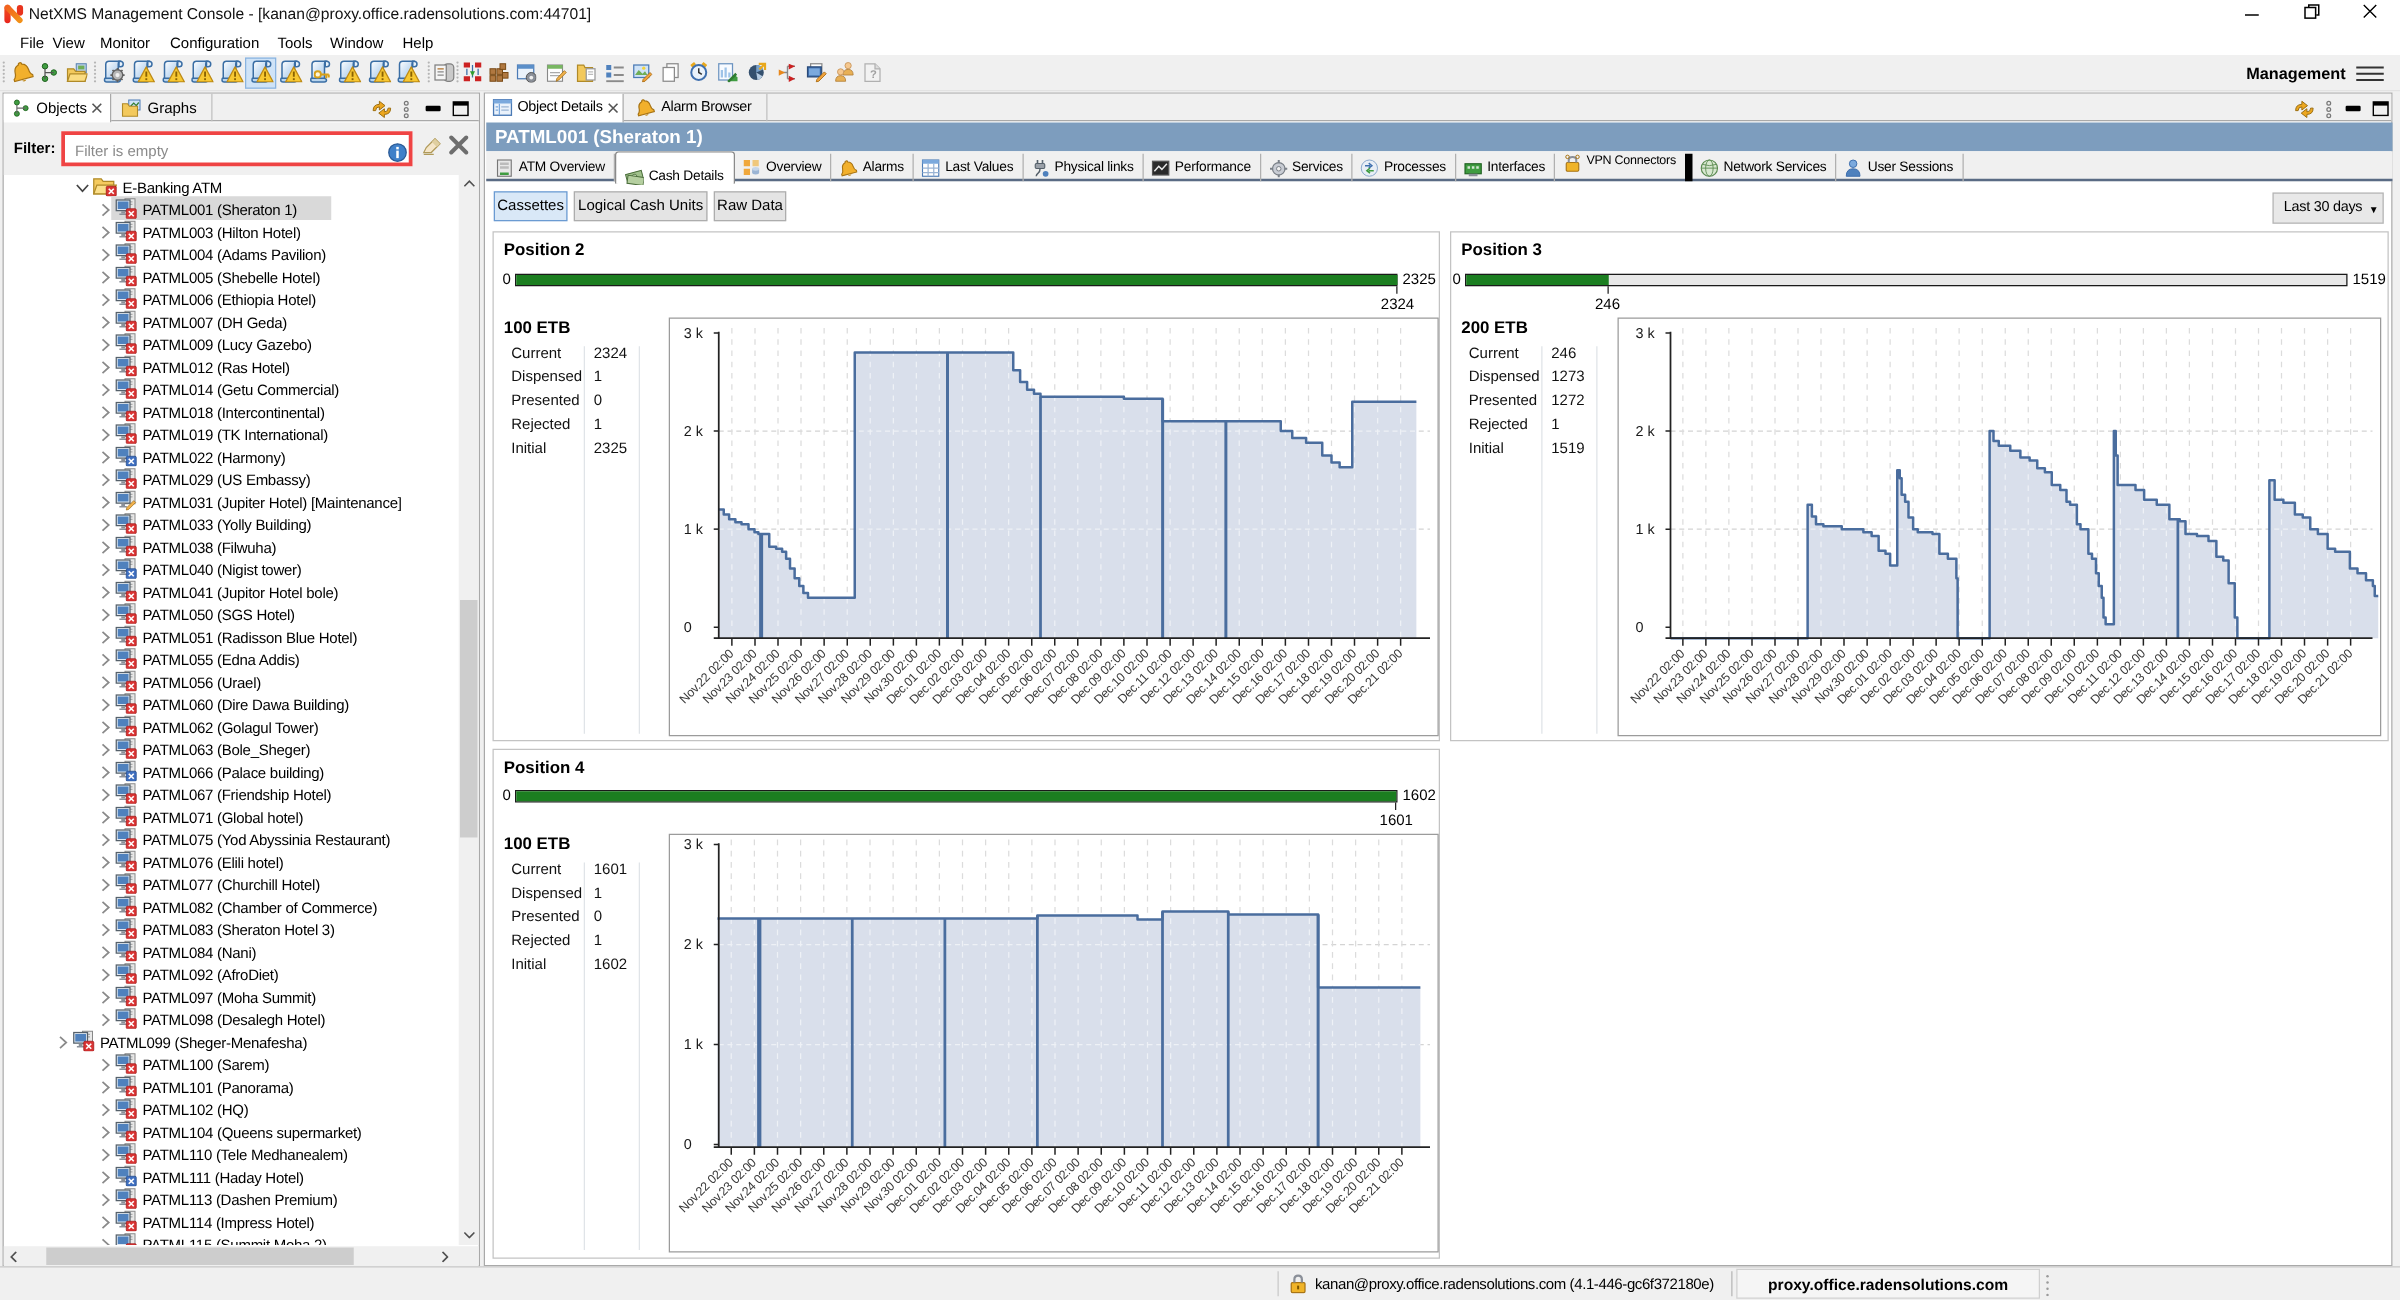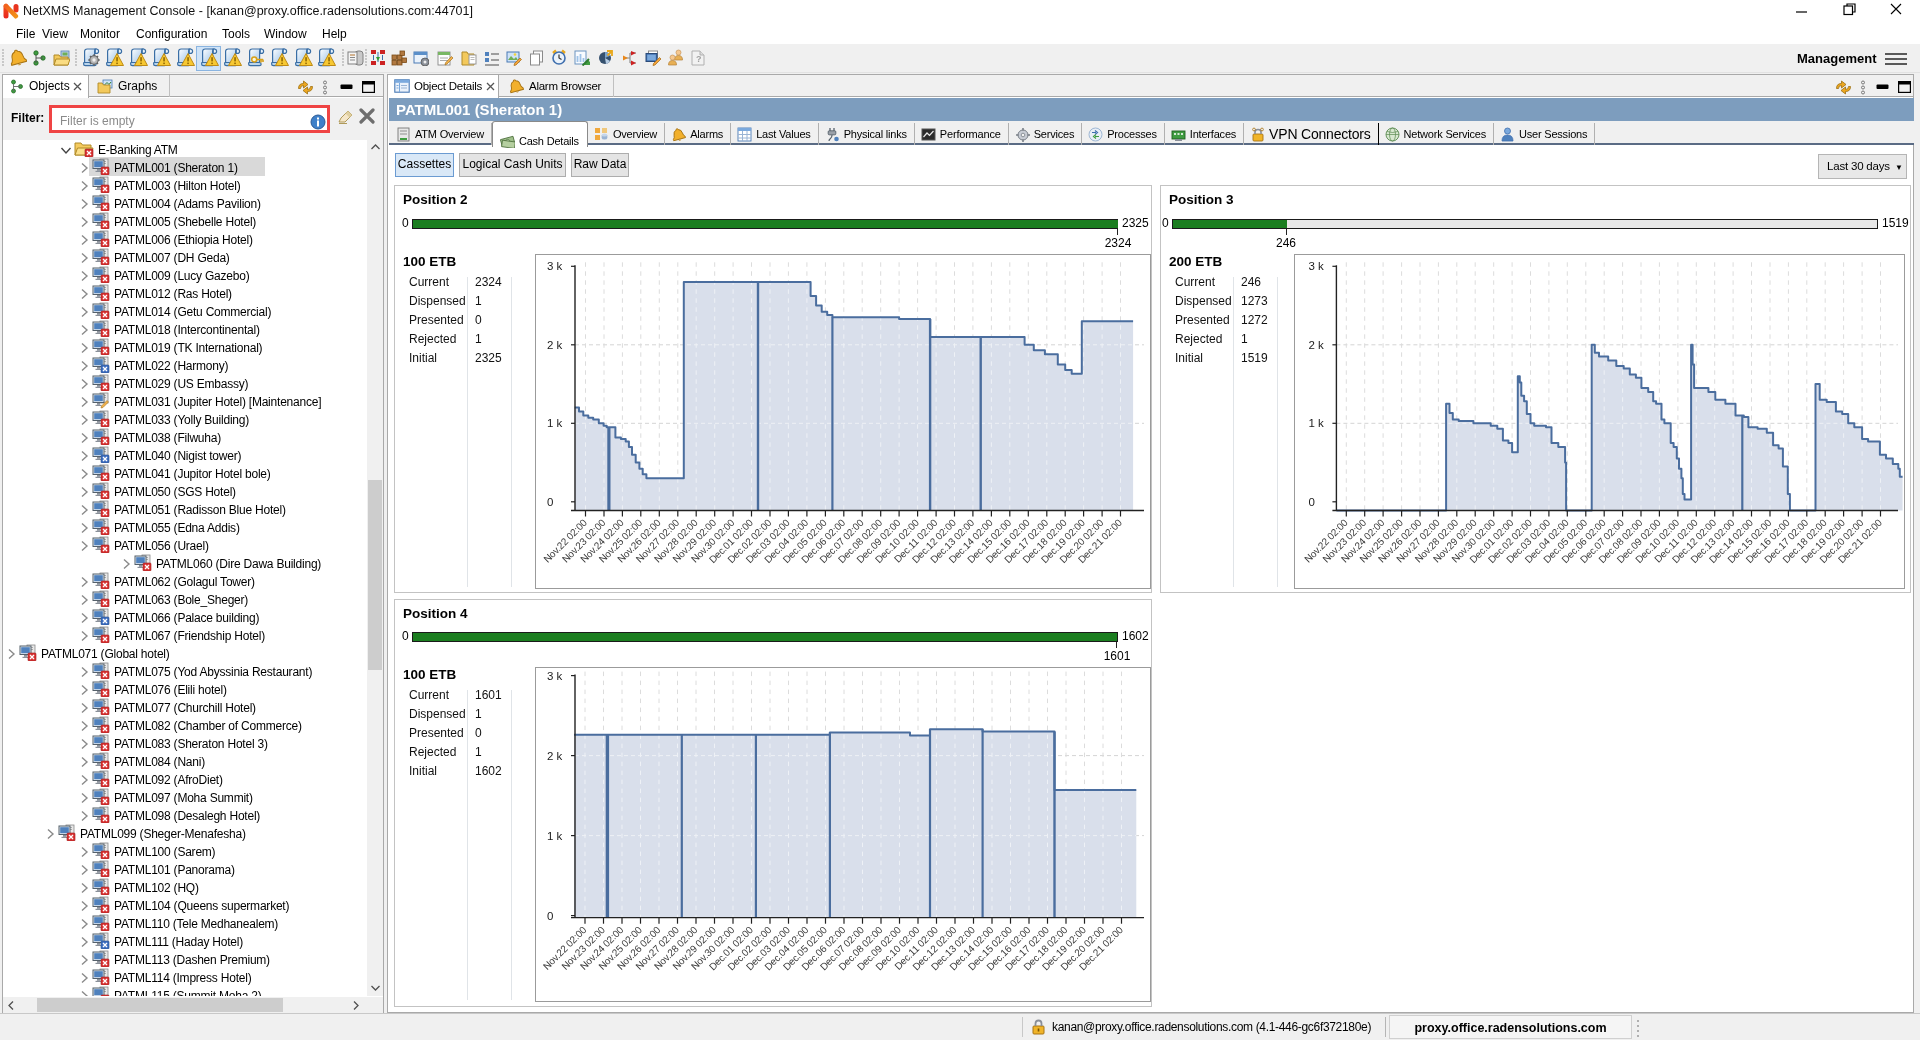--- a/index.html
+++ b/index.html
@@ -773,21 +773,21 @@
           <rect x="8" y="1" width="8" height="10" fill="#e8e8e8" stroke="#888" stroke-width="0.8"></rect>
           <line x1="10" y1="3.5" x2="14" y2="3.5" stroke="#aaa"></line>
           <line x1="10" y1="5.5" x2="14" y2="5.5" stroke="#aaa"></line>
           <rect x="1" y="2" width="11" height="8.5" fill="#dfe8f2" stroke="#55606a" stroke-width="1"></rect>
           <rect x="2.2" y="3.2" width="8.6" height="6" fill="#4f81bd"></rect>
           <rect x="5" y="11" width="3" height="1.8" fill="#8a9099"></rect>
           <rect x="3.5" y="12.8" width="6" height="1.2" fill="#8a9099"></rect>
           <rect x="9" y="9" width="8" height="8" rx="1" fill="#d93434" stroke="#a01818" stroke-width="0.6"></rect>
           <path d="M11 11 L15 15 M15 11 L11 15" stroke="#fff" stroke-width="1.3"></path>
         </svg><span>PATML056 (Urael)</span></div>
-      <div class="treerow" style="top:414px;padding-left:73px;text-align:center;"><svg width="16" height="16" viewBox="0 0 16 16" style="vertical-align:-4px;">
+      <div class="treerow" style="top:414px;padding-left:73px;"><svg width="16" height="16" viewBox="0 0 16 16" style="vertical-align:-4px;">
           <path d="M6 3.5 L11 8 L6 12.5" fill="none" stroke="#8a8a8a" stroke-width="1.4"></path>
         </svg><svg width="18" height="17" viewBox="0 0 18 17" style="vertical-align:-3px;margin-right:4px;">
           <rect x="8" y="1" width="8" height="10" fill="#e8e8e8" stroke="#888" stroke-width="0.8"></rect>
           <line x1="10" y1="3.5" x2="14" y2="3.5" stroke="#aaa"></line>
           <line x1="10" y1="5.5" x2="14" y2="5.5" stroke="#aaa"></line>
           <rect x="1" y="2" width="11" height="8.5" fill="#dfe8f2" stroke="#55606a" stroke-width="1"></rect>
           <rect x="2.2" y="3.2" width="8.6" height="6" fill="#4f81bd"></rect>
           <rect x="5" y="11" width="3" height="1.8" fill="#8a9099"></rect>
           <rect x="3.5" y="12.8" width="6" height="1.2" fill="#8a9099"></rect>
           <rect x="9" y="9" width="8" height="8" rx="1" fill="#d93434" stroke="#a01818" stroke-width="0.6"></rect>
@@ -838,21 +838,21 @@
           <rect x="8" y="1" width="8" height="10" fill="#e8e8e8" stroke="#888" stroke-width="0.8"></rect>
           <line x1="10" y1="3.5" x2="14" y2="3.5" stroke="#aaa"></line>
           <line x1="10" y1="5.5" x2="14" y2="5.5" stroke="#aaa"></line>
           <rect x="1" y="2" width="11" height="8.5" fill="#dfe8f2" stroke="#55606a" stroke-width="1"></rect>
           <rect x="2.2" y="3.2" width="8.6" height="6" fill="#4f81bd"></rect>
           <rect x="5" y="11" width="3" height="1.8" fill="#8a9099"></rect>
           <rect x="3.5" y="12.8" width="6" height="1.2" fill="#8a9099"></rect>
           <rect x="9" y="9" width="8" height="8" rx="1" fill="#d93434" stroke="#a01818" stroke-width="0.6"></rect>
           <path d="M11 11 L15 15 M15 11 L11 15" stroke="#fff" stroke-width="1.3"></path>
         </svg><span>PATML067 (Friendship Hotel)</span></div>
-      <div class="treerow" style="top:504px;"><svg width="16" height="16" viewBox="0 0 16 16" style="vertical-align:-4px;">
+      <div class="treerow" style="top:504px;padding-left:73px;"><svg width="16" height="16" viewBox="0 0 16 16" style="vertical-align:-4px;">
           <path d="M6 3.5 L11 8 L6 12.5" fill="none" stroke="#8a8a8a" stroke-width="1.4"></path>
         </svg><svg width="18" height="17" viewBox="0 0 18 17" style="vertical-align:-3px;margin-right:4px;">
           <rect x="8" y="1" width="8" height="10" fill="#e8e8e8" stroke="#888" stroke-width="0.8"></rect>
           <line x1="10" y1="3.5" x2="14" y2="3.5" stroke="#aaa"></line>
           <line x1="10" y1="5.5" x2="14" y2="5.5" stroke="#aaa"></line>
           <rect x="1" y="2" width="11" height="8.5" fill="#dfe8f2" stroke="#55606a" stroke-width="1"></rect>
           <rect x="2.2" y="3.2" width="8.6" height="6" fill="#4f81bd"></rect>
           <rect x="5" y="11" width="3" height="1.8" fill="#8a9099"></rect>
           <rect x="3.5" y="12.8" width="6" height="1.2" fill="#8a9099"></rect>
           <rect x="9" y="9" width="8" height="8" rx="1" fill="#d93434" stroke="#a01818" stroke-width="0.6"></rect>
@@ -1243,21 +1243,21 @@
         </svg>Processes</div>
       <div style="display:flex;align-items:center;border-right:1px solid #b0b0b0;padding:0 7px 0 6px;font-size:11px;letter-spacing:-0.2px;white-space:nowrap;"><svg style="margin-right:4px;flex:none;" width="15" height="15" viewBox="0 0 15 15">
           <rect x="1" y="4" width="13" height="8" fill="#3f9c41" stroke="#1f6020" stroke-width="0.9"></rect>
           <g fill="#d4e8d4">
             <rect x="3" y="6" width="2" height="2"></rect>
             <rect x="6.5" y="6" width="2" height="2"></rect>
             <rect x="10" y="6" width="2" height="2"></rect>
           </g>
           <rect x="4" y="12" width="7" height="2" fill="#8a8f98"></rect>
         </svg>Interfaces</div>
-      <div style="display:flex;align-items:center;border-right:1px solid #000000;padding:0 7px 0 6px;font-size:14px;letter-spacing:-0.2px;white-space:nowrap;"><svg style="margin-right:4px;flex:none;" width="15" height="15" viewBox="0 0 15 15">
+      <div style="display:flex;align-items:flex-start;border-right:6px solid #000000;padding:0 7px 0 6px;font-size:10px;letter-spacing:-0.2px;white-space:nowrap;"><svg style="margin-right:4px;flex:none;" width="15" height="15" viewBox="0 0 15 15">
           <rect x="3" y="7" width="10" height="7" rx="1" fill="#f0b429" stroke="#a87414" stroke-width="0.9"></rect>
           <path d="M5 7 V5 Q5 2.5 8 2.5 Q11 2.5 11 5 V7" fill="none" stroke="#8a8f98" stroke-width="1.6"></path>
           <circle cx="4" cy="2.5" r="1.4" fill="none" stroke="#a87414" stroke-width="0.8"></circle>
           <circle cx="12" cy="2.5" r="1.4" fill="none" stroke="#a87414" stroke-width="0.8"></circle>
         </svg>VPN Connectors</div>
       <div style="display:flex;align-items:center;border-right:1px solid #b0b0b0;padding:0 7px 0 6px;font-size:11px;letter-spacing:-0.2px;white-space:nowrap;"><svg style="margin-right:4px;flex:none;" width="15" height="15" viewBox="0 0 15 15">
           <circle cx="7.5" cy="7.5" r="6.5" fill="#d8e8d0" stroke="#5a8a50" stroke-width="0.9"></circle>
           <ellipse cx="7.5" cy="7.5" rx="3" ry="6.5" fill="none" stroke="#5a8a50" stroke-width="0.7"></ellipse>
           <line x1="1" y1="7.5" x2="14" y2="7.5" stroke="#5a8a50" stroke-width="0.7"></line>
           <path d="M2 4.5 Q7.5 6.5 13 4.5" stroke="#5a8a50" stroke-width="0.7" fill="none"></path>

